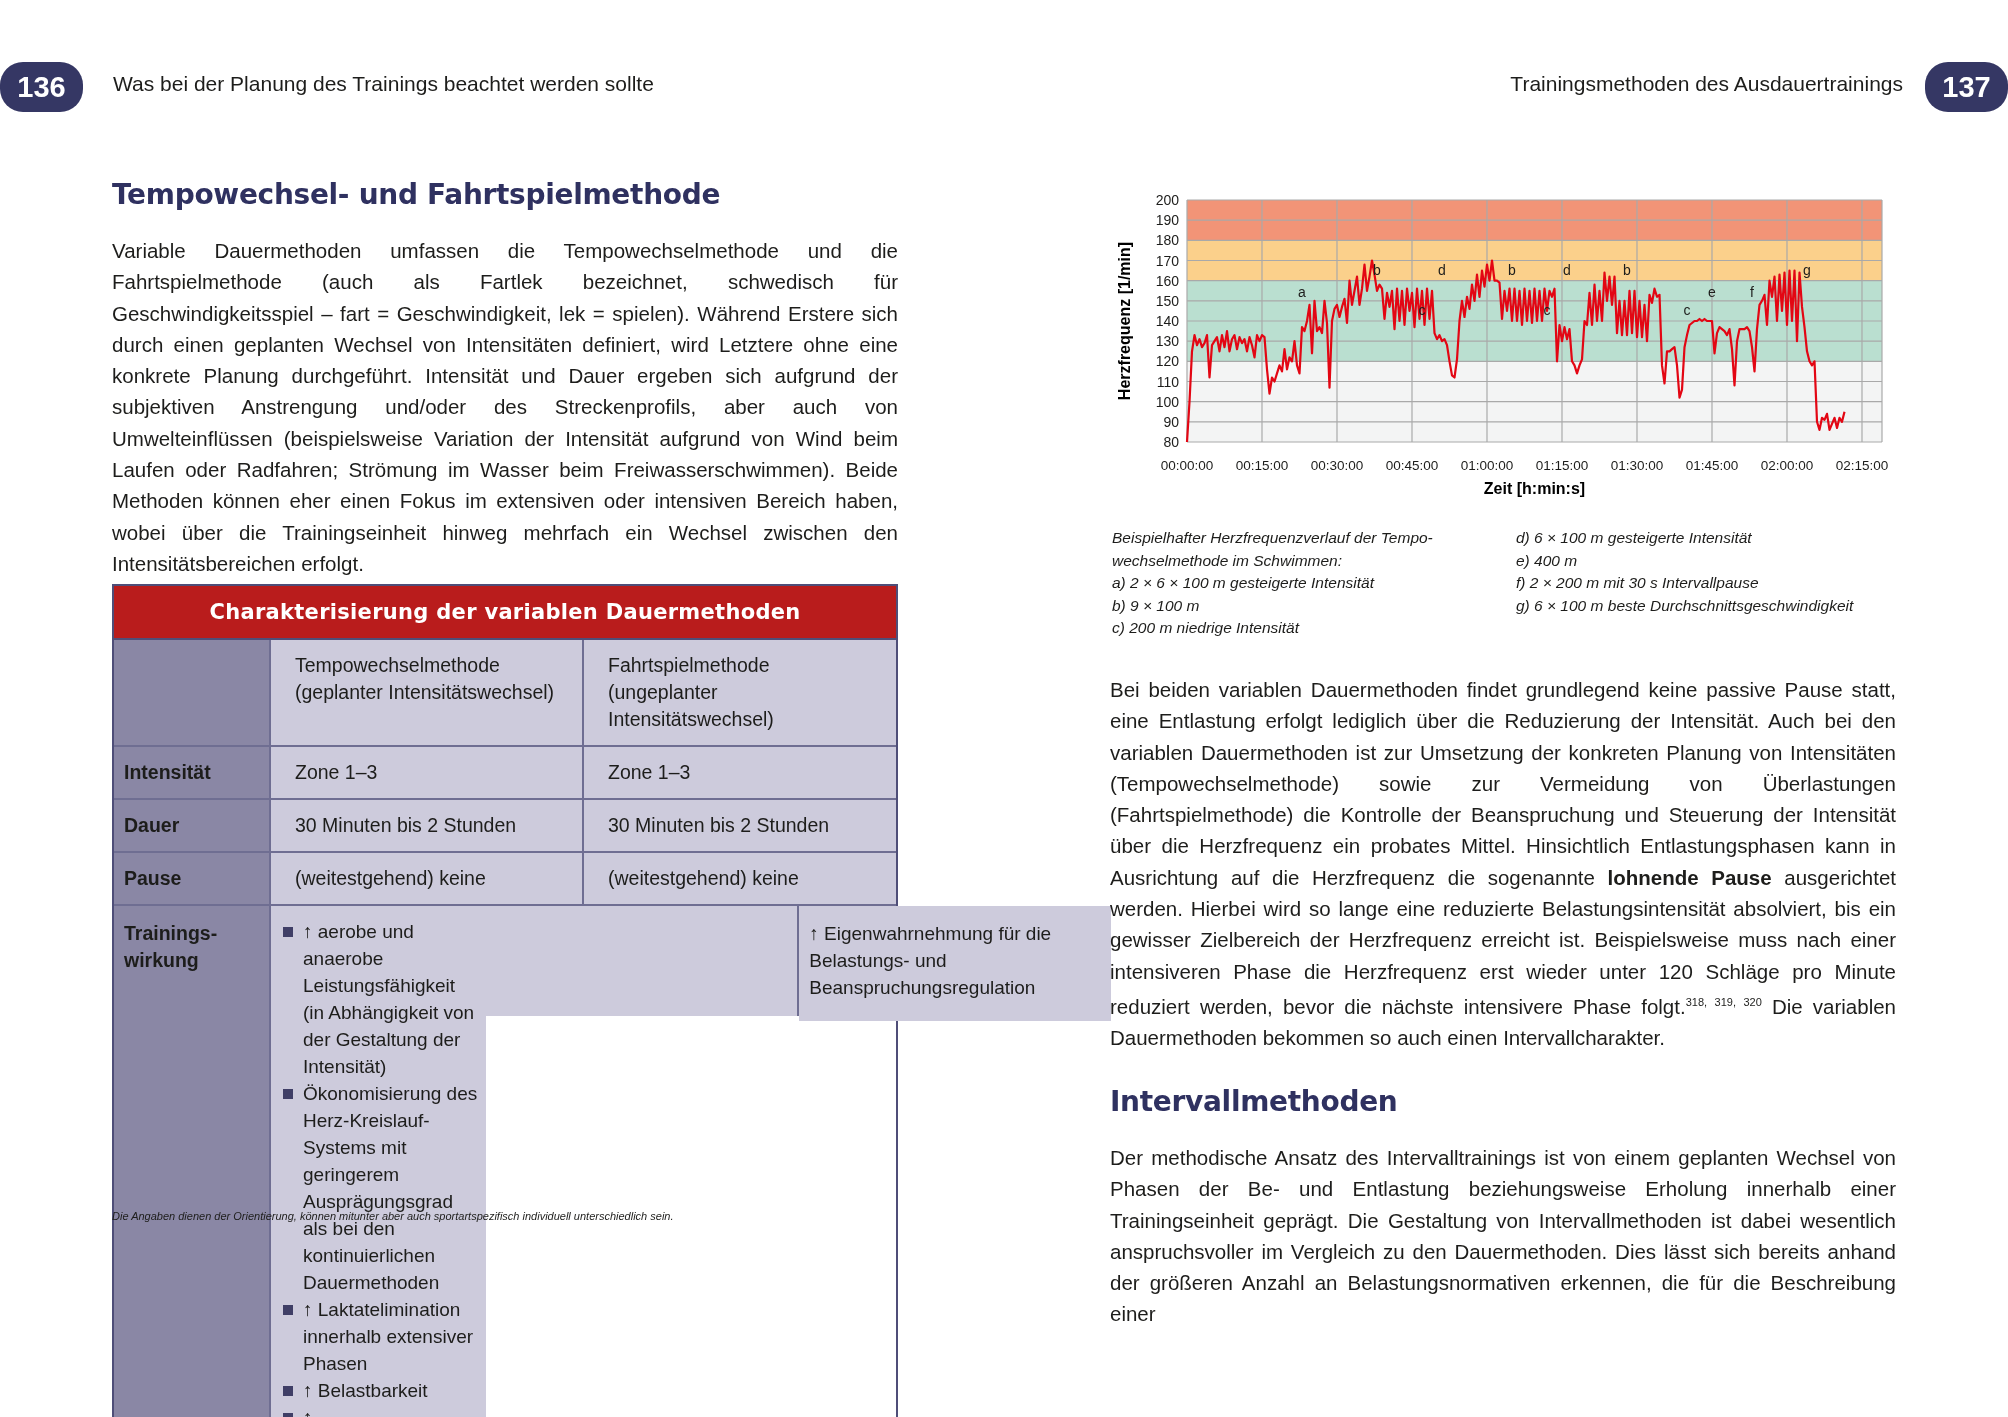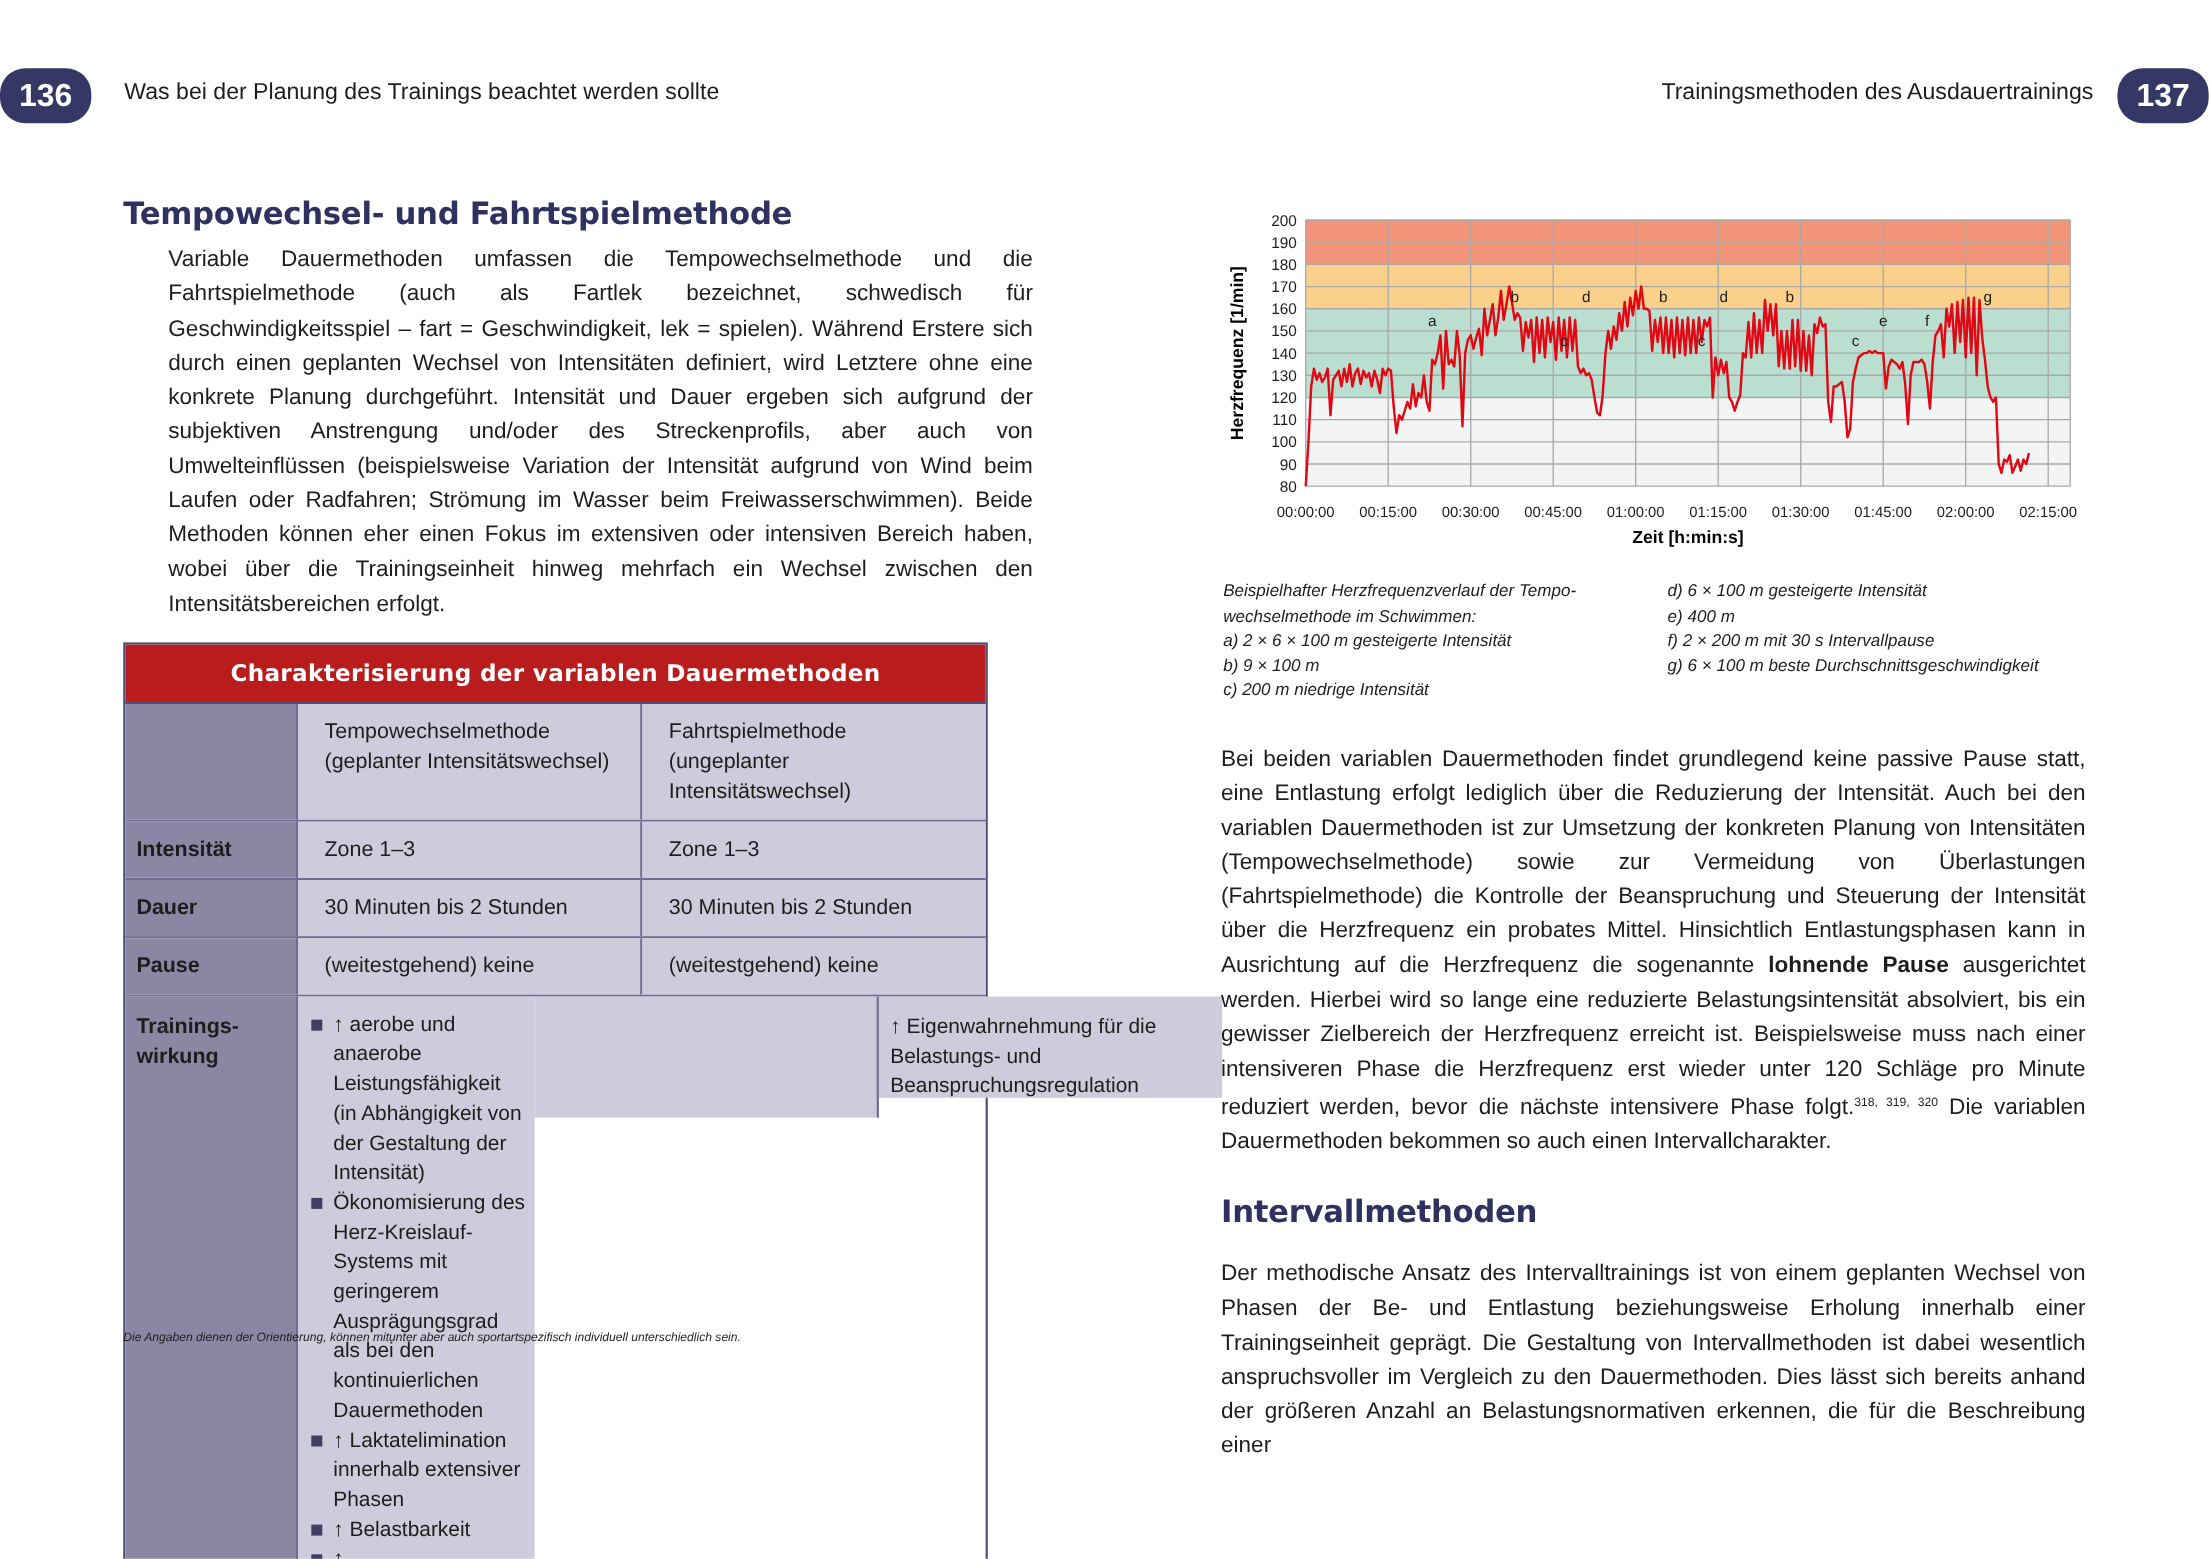--- a/index.html
+++ b/index.html
@@ -50,21 +50,21 @@
   sup { font-size:11px; }
 </style>
 </head>
 <body>
 
 <div class="pagenum left">136</div>
 <div class="running left">Was bei der Planung des Trainings beachtet werden sollte</div>
 
 <h2 class="sec" style="left:112px; top:178px;">Tempowechsel- und Fahrtspielmethode</h2>
 
-<div class="body-text" style="left:112px; top:220px; width:786px;margin-left:41px;">
+<div class="body-text" style="left:112px; top:235px; width:786px;">
   <p>Variable Dauermethoden umfassen die Tempowechselmethode und die Fahrtspielmethode (auch als Fartlek bezeichnet, schwedisch für Geschwindigkeitsspiel – fart = Geschwindigkeit, lek = spielen). Während Erstere sich durch einen geplanten Wechsel von Intensitäten definiert, wird Letztere ohne eine konkrete Planung durchgeführt. Intensität und Dauer ergeben sich aufgrund der subjektiven Anstrengung und/oder des Streckenprofils, aber auch von Umwelteinflüssen (beispielsweise Variation der Intensität aufgrund von Wind beim Laufen oder Radfahren; Strömung im Wasser beim Freiwasserschwimmen). Beide Methoden können eher einen Fokus im extensiven oder intensiven Bereich haben, wobei über die Trainingseinheit hinweg mehrfach ein Wechsel zwischen den Intensitätsbereichen erfolgt.</p>
 </div>
 
 <div class="tbl">
   <div class="tbl-title">Charakterisierung der variablen Dauermethoden</div>
   <div class="row">
     <div class="cell-h"></div>
     <div class="cell c1 bold" style="font-weight:normal;">Tempowechselmethode (geplanter Intensitätswechsel)</div>
     <div class="cell c2">Fahrtspielmethode (ungeplanter Intensitätswechsel)</div>
   </div>
@@ -90,21 +90,21 @@
         <ul class="bullets">
           <li><span class="sq"></span><span>↑ aerobe und anaerobe Leistungsfähigkeit (in Abhängigkeit von der Gestaltung der Intensität)</span></li>
           <li><span class="sq"></span><span>Ökonomisierung des Herz-Kreislauf-Systems mit geringerem Ausprägungsgrad als bei den kontinuierlichen Dauermethoden</span></li>
           <li><span class="sq"></span><span>↑ Laktatelimination innerhalb extensiver Phasen</span></li>
           <li><span class="sq"></span><span>↑ Belastbarkeit</span></li>
           <li><span class="sq"></span><span>↑ Umstellungsfähigkeit des Metabolismus</span></li>
         </ul>
       </div>
       <div style="display:flex;">
         <div class="cell c1" style="height:110px;"></div>
-        <div class="cell c2" style="height:92px; padding-top:14px; padding-left:10px; font-size:19px;">↑ Eigenwahrnehmung für die Belastungs- und Beanspruchungsregulation</div>
+        <div class="cell c2" style="height:115px; padding-top:14px; padding-left:10px; font-size:19px;">↑ Eigenwahrnehmung für die Belastungs- und Beanspruchungsregulation</div>
       </div>
     </div>
   </div>
 </div>
 
 <div class="note">Die Angaben dienen der Orientierung, können mitunter aber auch sportartspezifisch individuell unterschiedlich sein.</div>
 
 <div class="running right" style="right:105px;">Trainingsmethoden des Ausdauertrainings</div>
 <div class="pagenum right">137</div>
 

